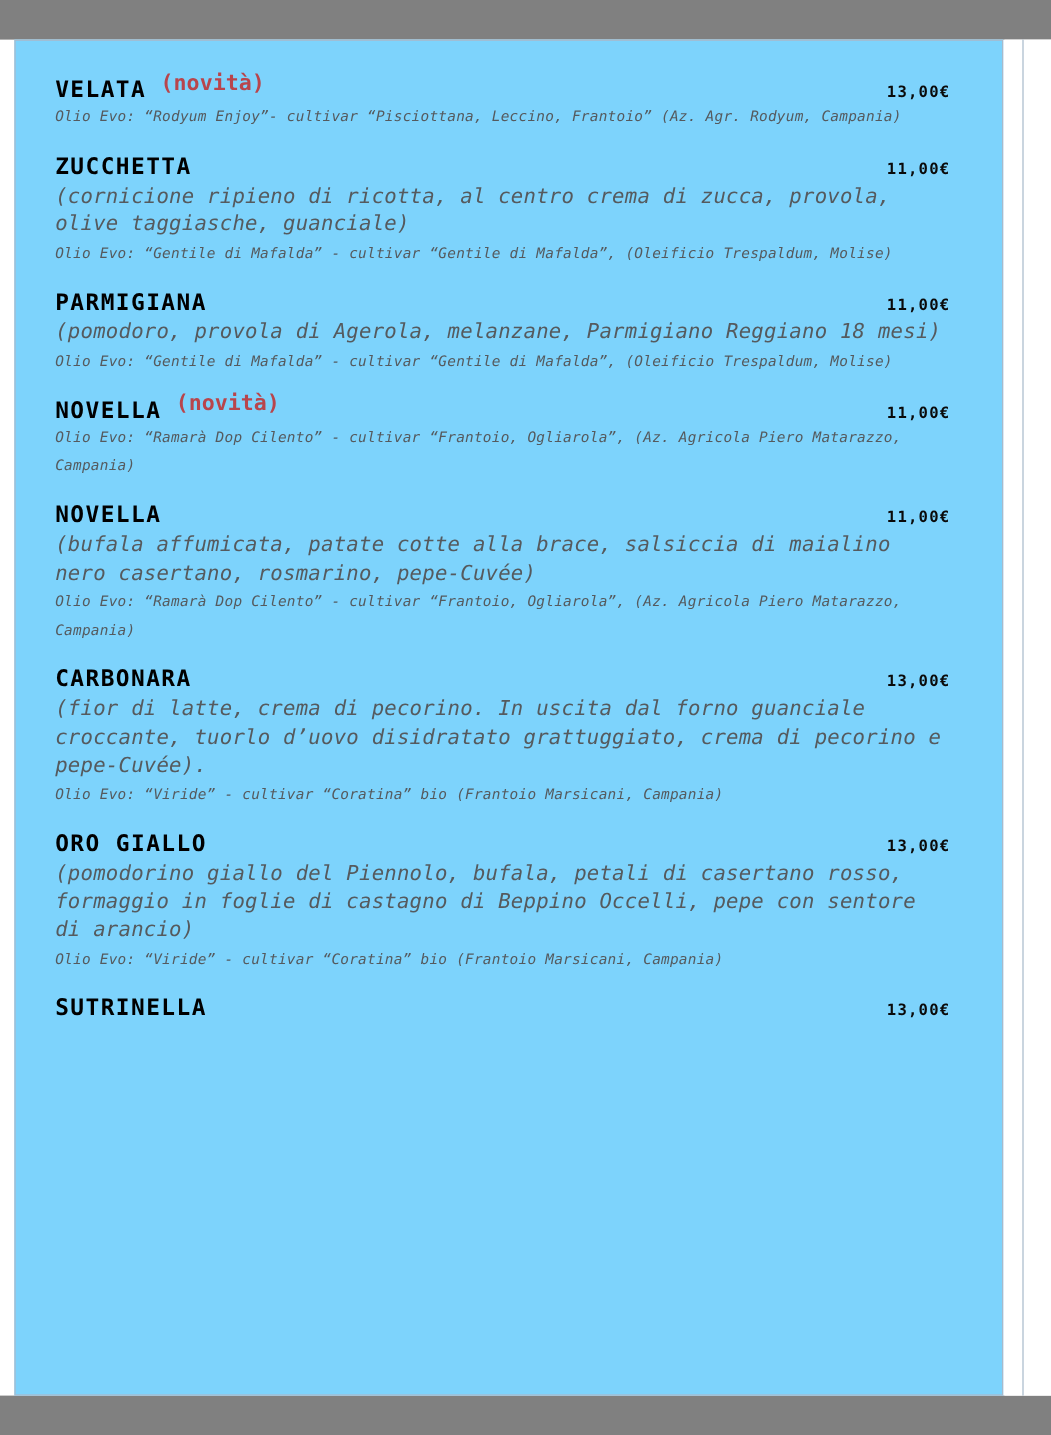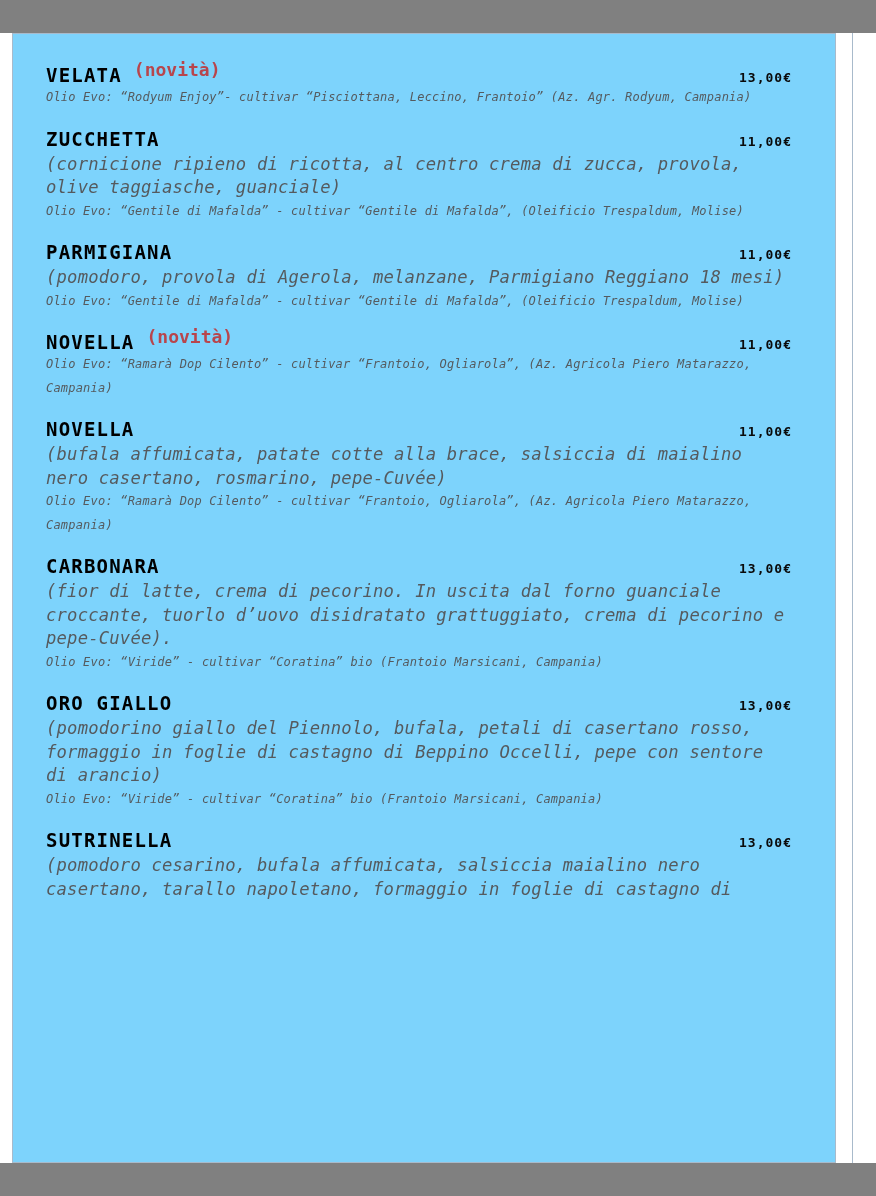--- a/index.html
+++ b/index.html
@@ -213,18 +213,17 @@
       <div class="item-oil">Olio Evo: “Viride” - cultivar “Coratina” bio (Frantoio Marsicani, Campania)</div>
     </div>
 
     <div class="menu-item">
       <div class="item-head">
         <span class="item-name">SUTRINELLA</span>
         <span class="item-badge"></span>
         <span class="head-spacer"></span>
         <span class="item-price">13,00€</span>
       </div>
-      <div class="item-desc">(pomodoro cesarino, bufala affumicata, salsiccia maialino nero casertano, tarallo napoletano, formaggio in foglie di castagno di</div>
       <div class="item-oil"></div>
     </div>
 
   </div>
 </div>
 
 </body></html>

